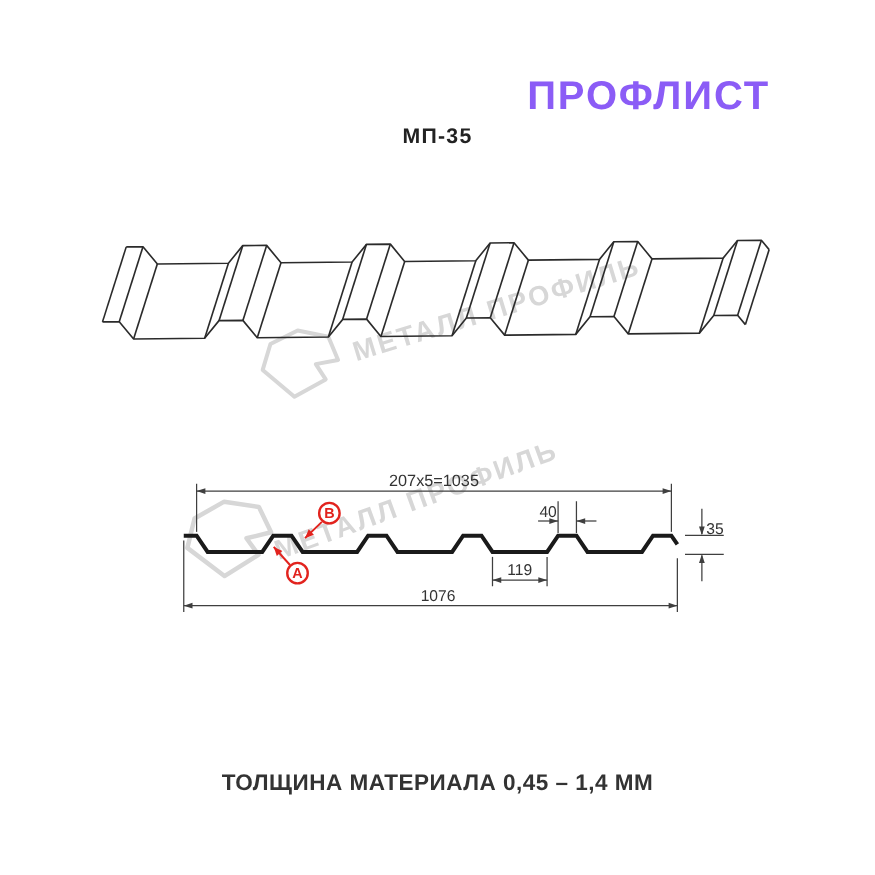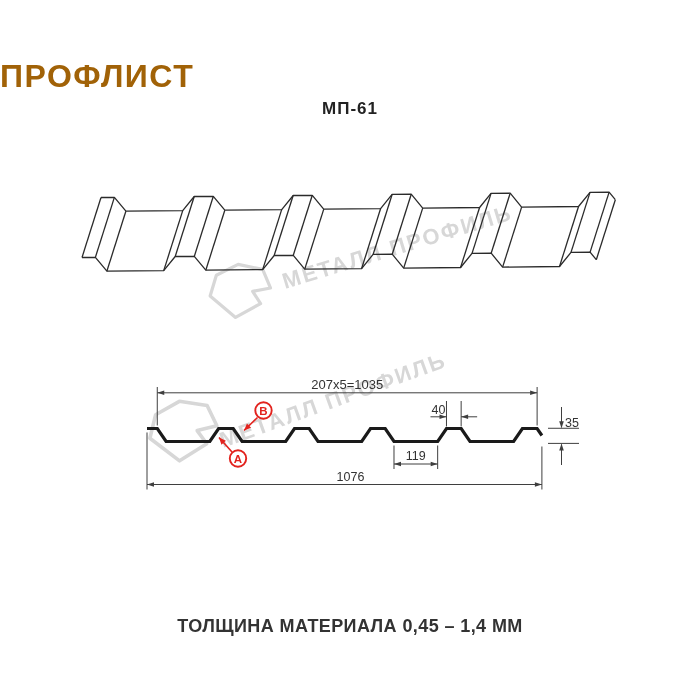--- a/index.html
+++ b/index.html
@@ -1,38 +1,38 @@
 <!DOCTYPE html>
 <html><head>
 <meta charset="utf-8">
 <style>
   html,body{margin:0;padding:0;}
   body{
     width:700px;height:700px;position:relative;background:#ffffff;overflow:hidden;
     font-family:"Liberation Sans", sans-serif;
   }
   .page-title{
-    position:absolute;top:58px;left:0;width:616px;text-align:left;
-    font-size:32px;font-weight:800;letter-spacing:1.5px;color:#a16207;
+    position:absolute;top:58px;left:0;width:616px;text-align:right;
+    font-size:32px;font-weight:800;letter-spacing:1.5px;color:#8b5cf6;
   }
   .page-subtitle{
     position:absolute;top:99px;left:0;width:700px;text-align:center;
     font-size:17px;font-weight:700;letter-spacing:1px;color:#222222;
   }
   .footer-note{
     position:absolute;top:616px;left:0;width:700px;text-align:center;
     font-size:18px;font-weight:700;letter-spacing:0.4px;color:#333333;
   }
   #diagram-canvas{position:absolute;top:0;left:0;}
 </style>
 </head>
 <body>
 
 <div class="page-title">ПРОФЛИСТ</div>
-<div class="page-subtitle">МП-61</div>
+<div class="page-subtitle">МП-35</div>
 
 <svg id="diagram-canvas" width="700" height="700" viewBox="0 0 700 700">
     <g>
       <path d="M -30 -4 L -18 -22 L 6 -26 L 28 -14 L 30 6 L 12 4 L 16 18 L -12 24 Z" fill="none" stroke="#d7d7d7" stroke-width="3.2" stroke-linejoin="round" transform="translate(240,291) rotate(-17) scale(1)"></path>
       <text x="0" y="0" font-size="22" fill="#d7d7d7" font-family="&quot;Liberation Sans&quot;, sans-serif" text-anchor="start" font-weight="bold" letter-spacing="2px" transform="translate(285,289) rotate(-17)">МЕТАЛЛ ПРОФИЛЬ</text>
     </g>
     <g>
       <path d="M -30 -4 L -18 -22 L 6 -26 L 28 -14 L 30 6 L 12 4 L 16 18 L -12 24 Z" fill="none" stroke="#d7d7d7" stroke-width="3.2" stroke-linejoin="round" transform="translate(183,431) rotate(-20) scale(1.12)"></path>
       <text x="0" y="0" font-size="22" fill="#d7d7d7" font-family="&quot;Liberation Sans&quot;, sans-serif" text-anchor="start" font-weight="bold" letter-spacing="2px" transform="translate(223,448) rotate(-20)">МЕТАЛЛ ПРОФИЛЬ</text>
     </g>

